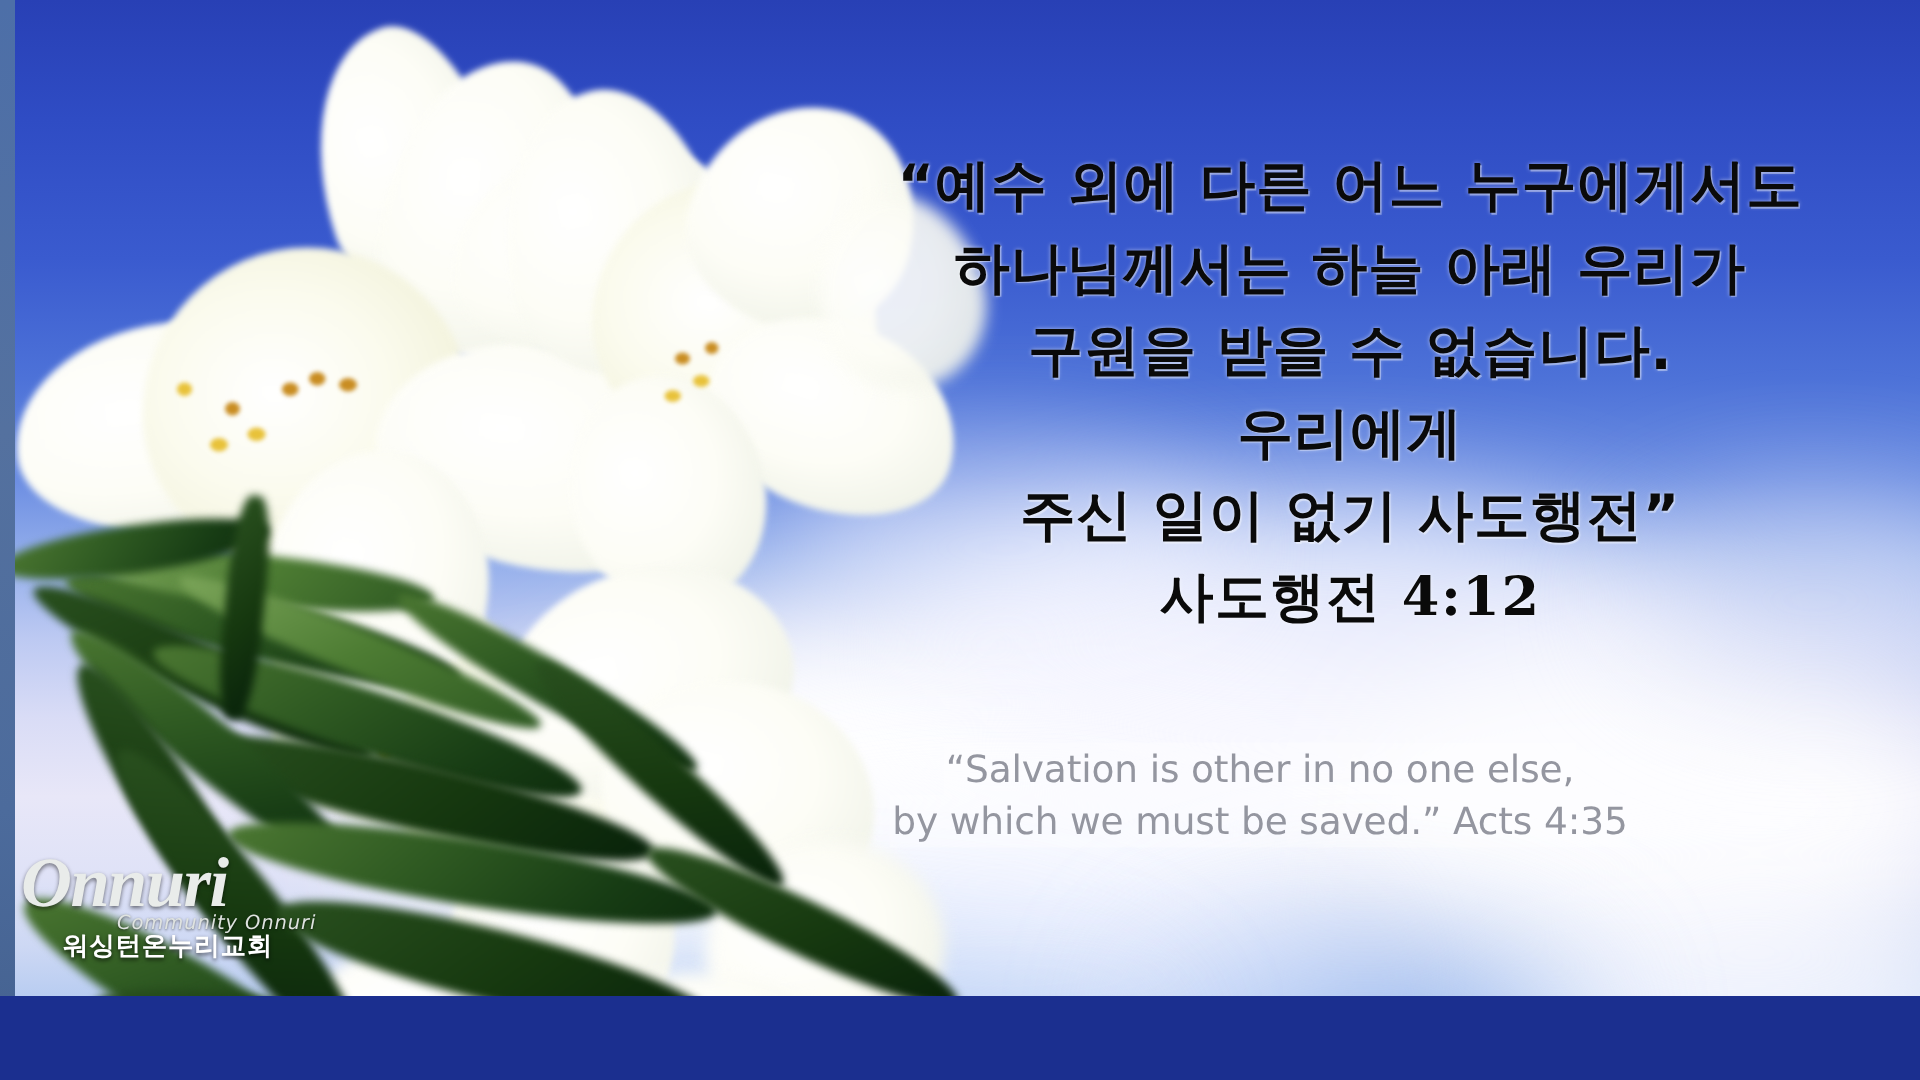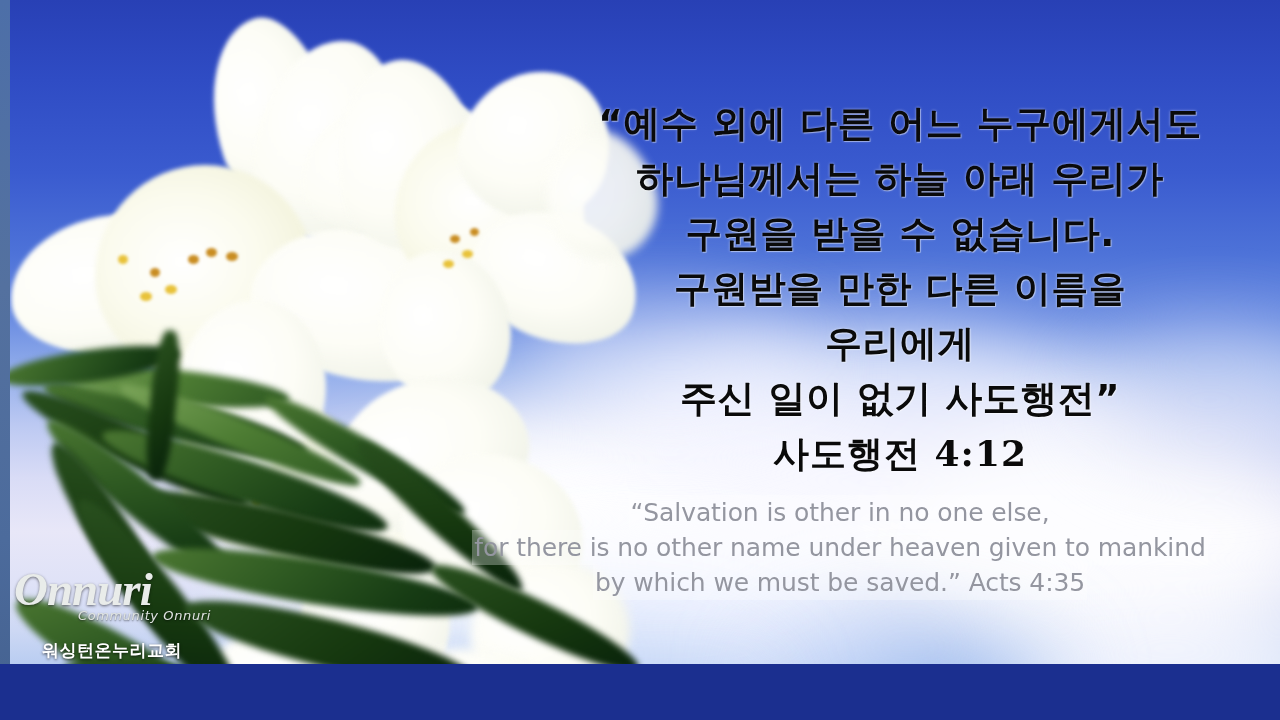--- a/index.html
+++ b/index.html
@@ -158,28 +158,28 @@
     font-style:italic;
     font-size:13px;
     line-height:15px;
     color:#dfe3e0;
     letter-spacing:0.6px;
     margin-left:64px;
     margin-top:-6px;
     text-shadow:0 1px 2px rgba(0,0,0,0.6);
   }
   .logo-kr {
-    font-family:Liberation Sans, sans-serif;
+    font-family:Liberation Mono, monospace;
     font-weight:bold;
     font-size:17px;
     line-height:20px;
     color:#ffffff;
     letter-spacing:0.5px;
     margin-left:28px;
-    margin-top:18px;
+    margin-top:0;
     text-shadow:0 1px 3px rgba(0,0,0,0.7);
   }
 </style>
 </head>
 <body>
 
 <div id="slide">
 
   <div class="sky"></div>
 
@@ -257,29 +257,27 @@
 
     <div class="leaf dark" style="left:150px;top:330px;width:26px;height:150px;border-radius:40%;transform:rotate(6deg);"></div>
   </div>
 
   <div class="edge-strip"></div>
 
   <div class="kr-verse">
     <div class="kr-line">“예수 외에 다른 어느 누구에게서도</div>
     <div class="kr-line">하나님께서는 하늘 아래 우리가</div>
     <div class="kr-line">구원을 받을 수 없습니다.</div>
-    <div class="kr-line">구원받을 만한 다른 이름을</div>
     <div class="kr-line">우리에게</div>
     <div class="kr-line">주신 일이 없기 사도행전”</div>
     <div class="kr-ref">사도행전 4:12</div>
   </div>
 
   <div class="en-verse">
     <div><span class="en-line">“Salvation is other in no one else,</span></div>
-    <div><span class="en-line">for there is no other name under heaven given to mankind</span></div>
     <div><span class="en-line">by which we must be saved.” Acts 4:35</span></div>
   </div>
 
   <div class="logo">
     <div class="logo-main">Onnuri</div>
     <div class="logo-sub">Community Onnuri</div>
     <div class="logo-kr">워싱턴온누리교회</div>
   </div>
 
 </div>

